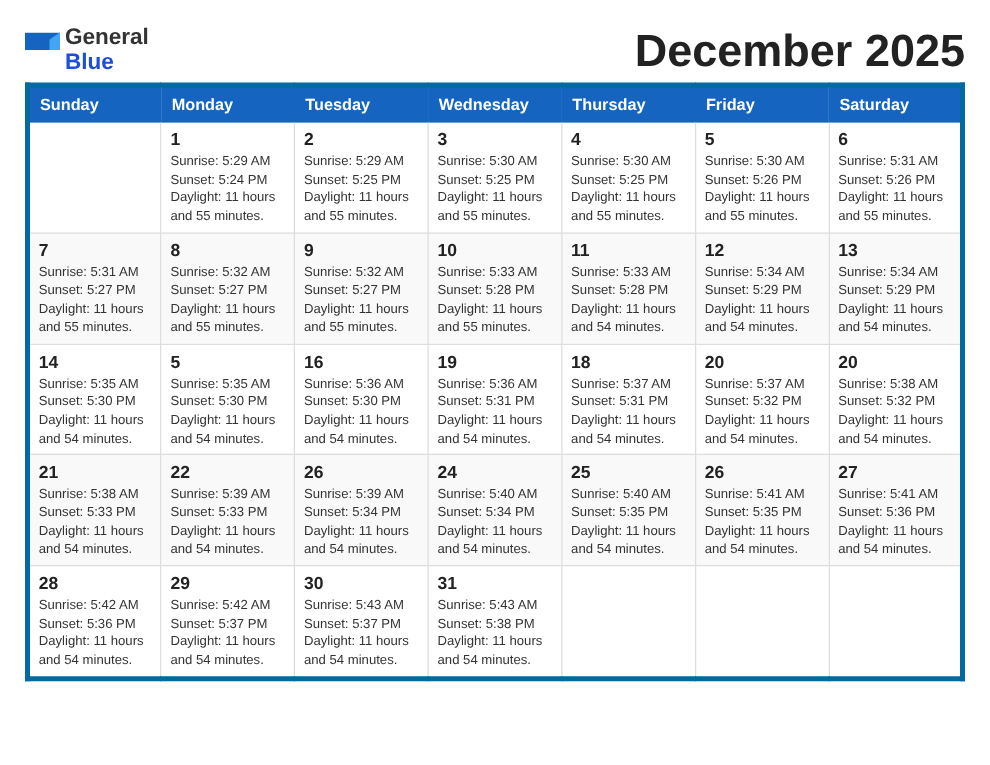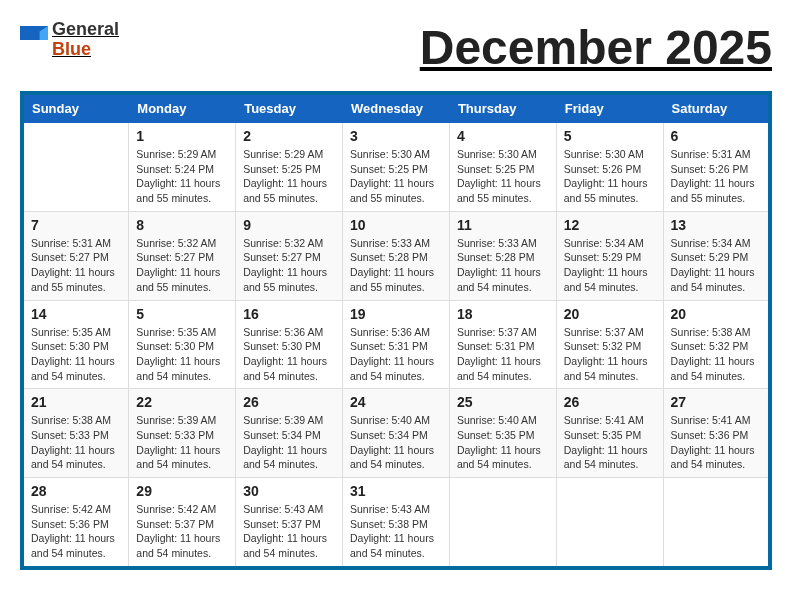--- a/index.html
+++ b/index.html
@@ -7,46 +7,45 @@
       font-family: Arial, sans-serif;
       background: #fff;
       width: 792px;
       min-height: 612px;
       padding: 20px;
     }
     .header {
       display: flex;
       justify-content: space-between;
       align-items: flex-start;
-      margin-bottom: 16px;
-      text-decoration: underline;
+      margin-bottom: 4px;
     }
     .logo {
       display: flex;
       align-items: center;
     }
     .logo-text {
       display: flex;
       flex-direction: column;
       font-size: 18px;
       font-weight: bold;
       line-height: 1.1;
     }
     .logo-general { color: #333; }
-    .logo-blue { color: #c2410c; }
+    .logo-blue { color: #1d4ed8; }
     .logo-icon {
       width: 28px;
       height: 28px;
       margin-right: 4px;
     }
     .title-block {
       text-align: right;
     }
     .month-title {
-      font-size: 48px;
+      font-size: 36px;
       font-weight: bold;
       color: #222;
     }
     .location {
       font-size: 16px;
       color: #444;
     }
     .calendar {
       width: 100%;
       border-collapse: collapse;

